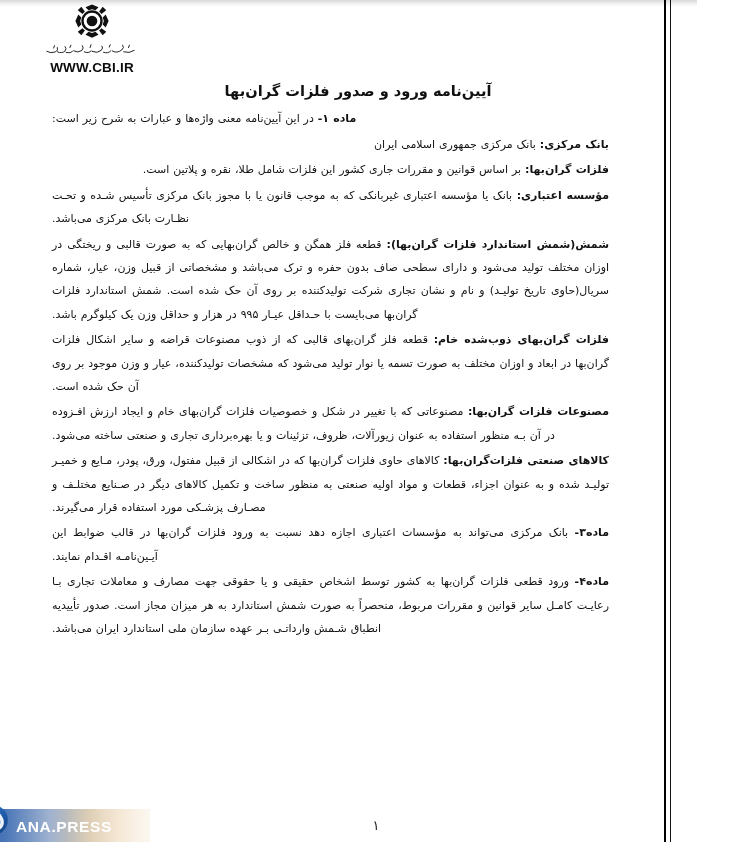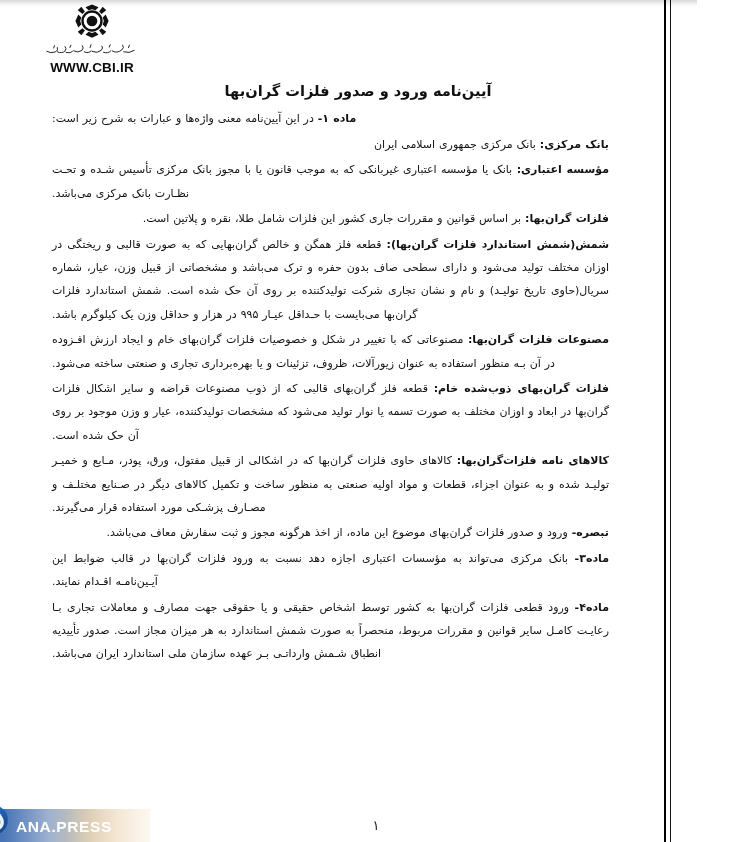--- a/index.html
+++ b/index.html
@@ -217,40 +217,37 @@
 
     <div class="title">آیین‌نامه ورود و صدور فلزات گران‌بها</div>
 
     <div class="body-col">
       <p class="para">
         <b class="lead">ماده ۱-</b><span> در این آیین‌نامه معنی واژه‌ها و عبارات به شرح زیر است:</span>
       </p>
       <p class="para rt">
         <b class="lead">بانک مرکزی:</b><span> بانک مرکزی جمهوری اسلامی ایران</span>
       </p>
-      <p class="para">
-        <b class="lead">مؤسسه اعتباری:</b><span> بانک یا مؤسسه اعتباری غیربانکی که به موجب قانون یا با مجوز بانک مرکزی تأسیس شـده و تحـت نظـارت بانک مرکزی می‌باشد.</span>
-      </p>
       <p class="para rt">
         <b class="lead">فلزات گران‌بها:</b><span> بر اساس قوانین و مقررات جاری کشور این فلزات شامل طلا، نقره و پلاتین است.</span>
       </p>
       <p class="para">
+        <b class="lead">مؤسسه اعتباری:</b><span> بانک یا مؤسسه اعتباری غیربانکی که به موجب قانون یا با مجوز بانک مرکزی تأسیس شـده و تحـت نظـارت بانک مرکزی می‌باشد.</span>
+      </p>
+      <p class="para">
         <b class="lead">شمش(شمش استاندارد فلزات گران‌بها):</b><span> قطعه فلز همگن و خالص گران‌بهایی که به صورت قالبی و ریختگی در اوزان مختلف تولید می‌شود و دارای سطحی صاف بدون حفره و ترک می‌باشد و مشخصاتی از قبیل وزن، عیار، شماره سریال(حاوی تاریخ تولیـد) و نام و نشان تجاری شرکت تولیدکننده بر روی آن حک شده است. شمش استاندارد فلزات گران‌بها می‌بایست با حـداقل عیـار ۹۹۵ در هزار و حداقل وزن یک کیلوگرم باشد.</span>
       </p>
       <p class="para">
+        <b class="lead">فلزات گران‌بهای ذوب‌شده خام:</b><span> قطعه فلز گران‌بهای قالبی که از ذوب مصنوعات قراضه و سایر اشکال فلزات گران‌بها در ابعاد و اوزان مختلف به صورت تسمه یا نوار تولید می‌شود که مشخصات تولیدکننده، عیار و وزن موجود بر روی آن حک شده است.</span>
+      </p>
+      <p class="para">
         <b class="lead">مصنوعات فلزات گران‌بها:</b><span> مصنوعاتی که با تغییر در شکل و خصوصیات فلزات گران‌بهای خام و ایجاد ارزش افـزوده در آن بـه منظور استفاده به عنوان زیورآلات، ظروف، تزئینات و یا بهره‌برداری تجاری و صنعتی ساخته می‌شود.</span>
       </p>
       <p class="para">
-        <b class="lead">فلزات گران‌بهای ذوب‌شده خام:</b><span> قطعه فلز گران‌بهای قالبی که از ذوب مصنوعات قراضه و سایر اشکال فلزات گران‌بها در ابعاد و اوزان مختلف به صورت تسمه یا نوار تولید می‌شود که مشخصات تولیدکننده، عیار و وزن موجود بر روی آن حک شده است.</span>
-      </p>
-      <p class="para">
-        <b class="lead">کالاهای نامه فلزات‌گران‌بها:</b><span> کالاهای حاوی فلزات گران‌بها که در اشکالی از قبیل مفتول، ورق، پودر، مـایع و خمیـر تولیـد شده و به عنوان اجزاء، قطعات و مواد اولیه صنعتی به منظور ساخت و تکمیل کالاهای دیگر در صـنایع مختلـف و مصـارف پزشـکی مورد استفاده قرار می‌گیرند.</span>
-      </p>
-      <p class="para rt">
-        <b class="lead">تبصره-</b><span> ورود و صدور فلزات گران‌بهای موضوع این ماده، از اخذ هرگونه مجوز و ثبت سفارش معاف می‌باشد.</span>
+        <b class="lead">کالاهای صنعتی فلزات‌گران‌بها:</b><span> کالاهای حاوی فلزات گران‌بها که در اشکالی از قبیل مفتول، ورق، پودر، مـایع و خمیـر تولیـد شده و به عنوان اجزاء، قطعات و مواد اولیه صنعتی به منظور ساخت و تکمیل کالاهای دیگر در صـنایع مختلـف و مصـارف پزشـکی مورد استفاده قرار می‌گیرند.</span>
       </p>
       <p class="para">
         <b class="lead">ماده۳-</b><span>  بانک مرکزی می‌تواند به مؤسسات اعتباری اجازه دهد نسبت به ورود فلزات گران‌بها در قالب ضوابط این آیـین‌نامـه اقـدام نمایند.</span>
       </p>
       <p class="para">
         <b class="lead">ماده۴-</b><span> ورود قطعی فلزات گران‌بها به کشور توسط اشخاص حقیقی و یا حقوقی جهت مصارف و معاملات تجاری بـا رعایـت کامـل سایر قوانین و مقررات مربوط، منحصراً به صورت شمش استاندارد به هر میزان مجاز است. صدور تأییدیه انطباق شـمش وارداتـی بـر عهده سازمان ملی استاندارد ایران می‌باشد.</span>
       </p>
 
     </div>
   </div>

